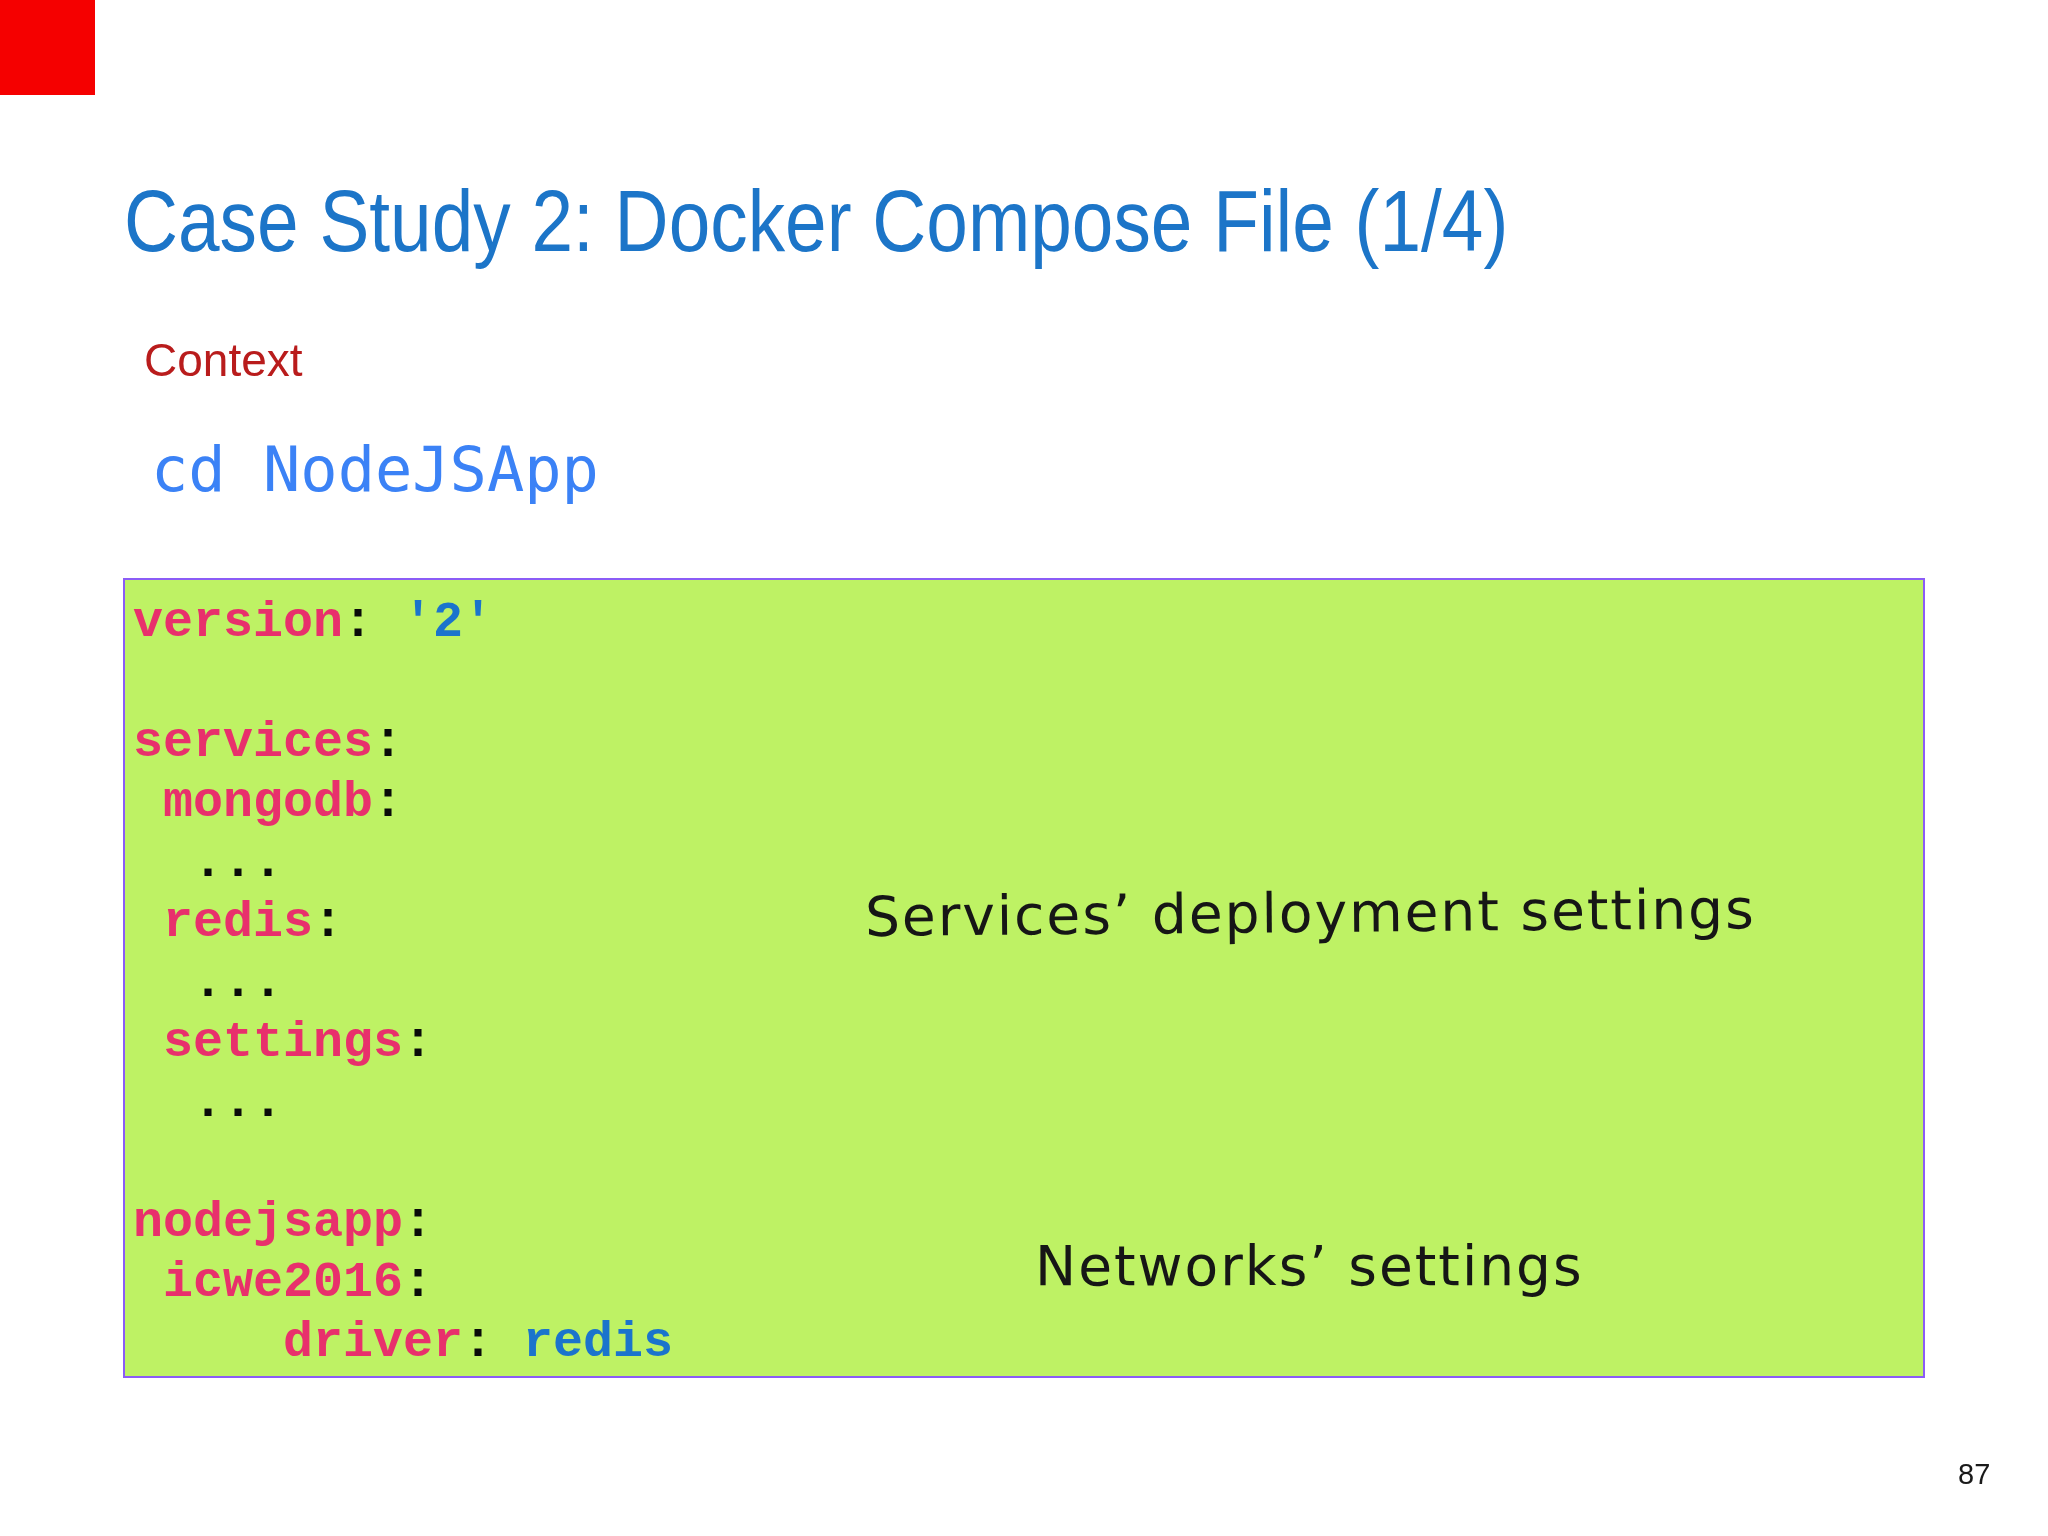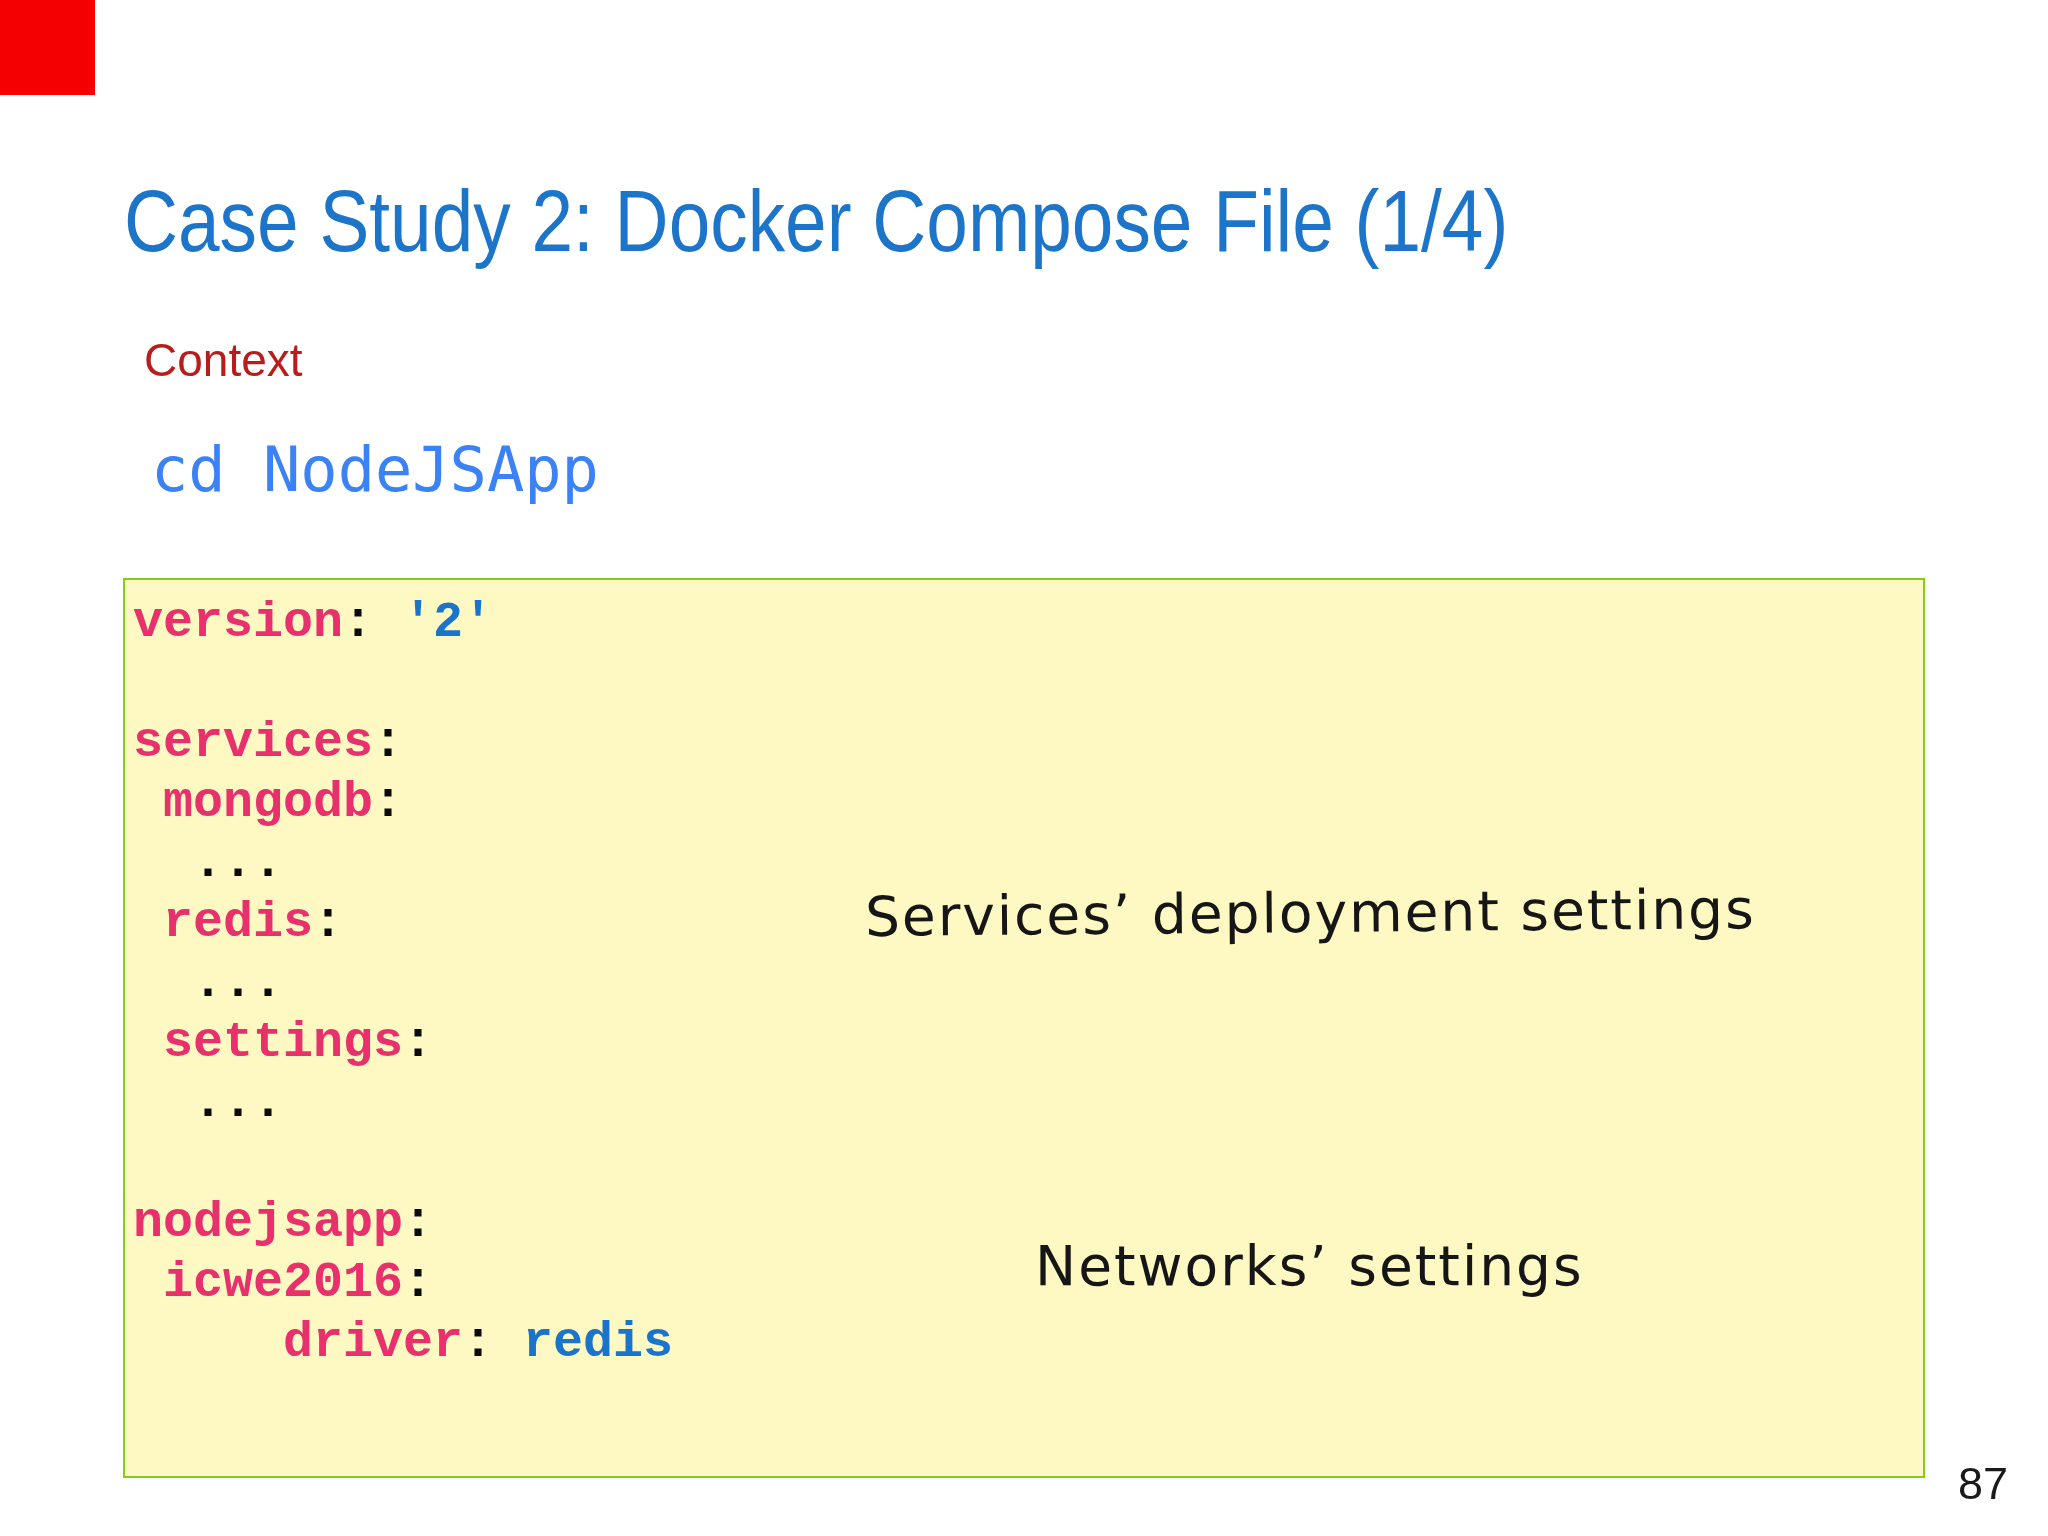--- a/index.html
+++ b/index.html
@@ -51,24 +51,24 @@
     font-family: "DejaVu Sans Mono", monospace;
     font-size: 62px;
     color: #3b82f6;
     white-space: pre;
   }
   .code-box {
     position: absolute;
     left: 123px;
     top: 578px;
     width: 1802px;
-    height: 900px;
+    height: 800px;
     box-sizing: border-box;
-    border: 2px solid #84cc16;
-    background: #fef9c3;
+    border: 2px solid #8b5cf6;
+    background: #bef264;
     padding: 13px 0 0 8px;
     overflow: hidden;
   }
   .code-line {
     height: 60px;
     line-height: 60px;
     font-family: "Liberation Mono", monospace;
     font-weight: bold;
     font-size: 50px;
     white-space: pre;
@@ -91,21 +91,21 @@
     transform: rotate(-0.5deg);
   }
   .annotation.networks {
     left: 1035px;
     top: 1234px;
   }
   .page-number {
     position: absolute;
     left: 1958px;
     top: 1458px;
-    font-size: 45px;
+    font-size: 29px;
     color: #1a1a1a;
   }
 </style>
 </head>
 <body>
 
 <div class="slide">
 
   <div class="red-marker"></div>
 

